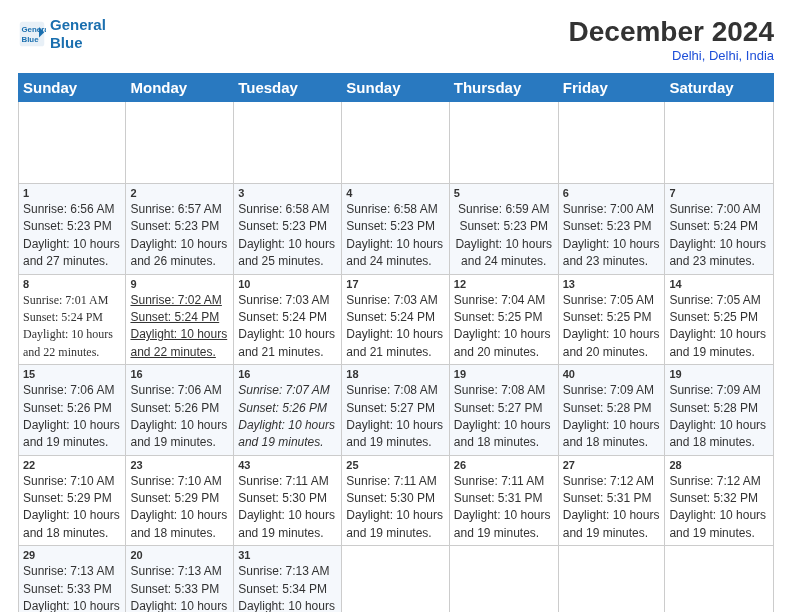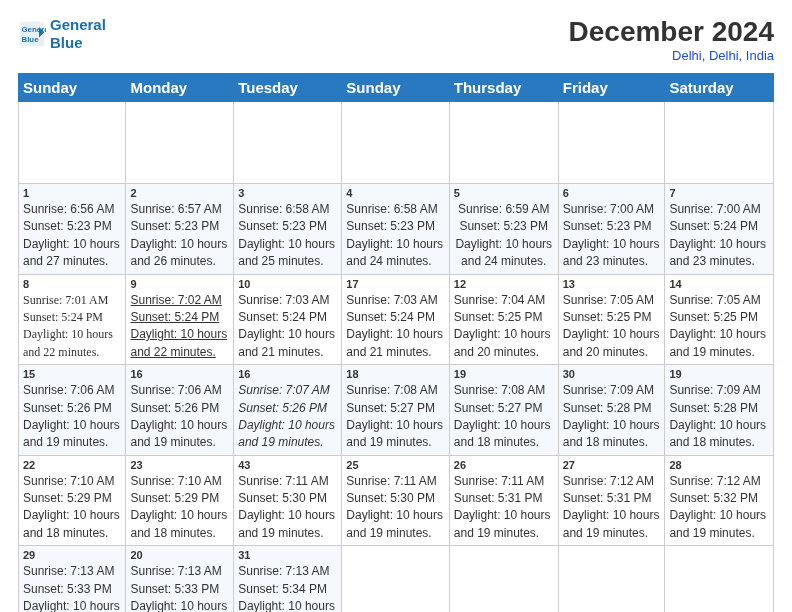--- a/index.html
+++ b/index.html
@@ -254,21 +254,21 @@
 Sunset: 5:27 PM
 Daylight: 10 hours and 19 minutes.</div>
           </td>
           <td>
             <span class="day-num">19</span>
             <div class="cell-text" style="white-space: pre-line;">Sunrise: 7:08 AM
 Sunset: 5:27 PM
 Daylight: 10 hours and 18 minutes.</div>
           </td>
           <td>
-            <span class="day-num">30</span>
+            <span class="day-num">40</span>
             <div class="cell-text" style="white-space: pre-line;">Sunrise: 7:09 AM
 Sunset: 5:28 PM
 Daylight: 10 hours and 18 minutes.</div>
           </td>
           <td>
             <span class="day-num">19</span>
             <div class="cell-text" style="white-space: pre-line;">Sunrise: 7:09 AM
 Sunset: 5:28 PM
 Daylight: 10 hours and 18 minutes.</div>
           </td>

